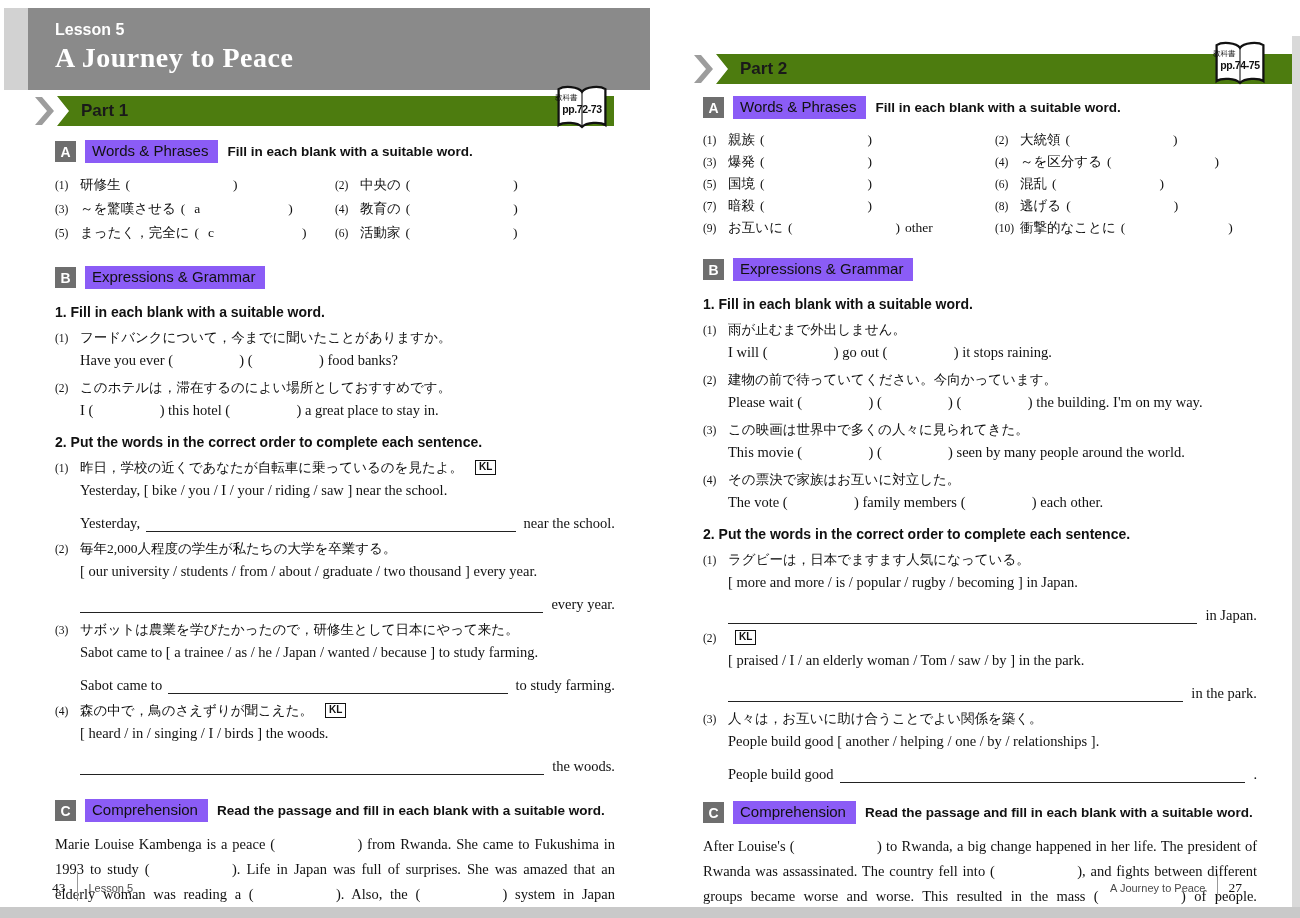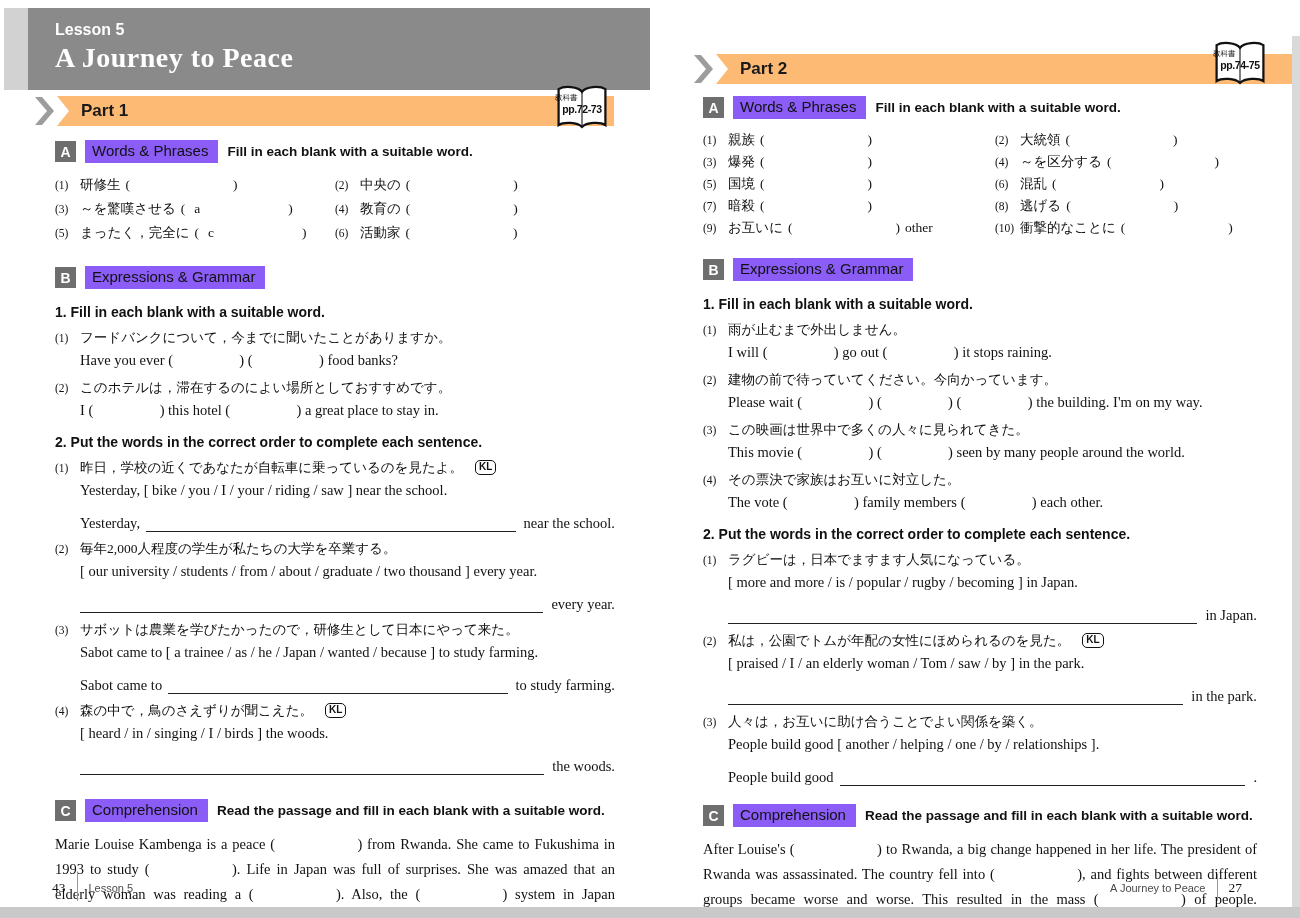--- a/index.html
+++ b/index.html
@@ -19,21 +19,21 @@
   
   .banner-side { position:absolute; left:4px; top:8px; width:24px; height:82px; background:#d2d2d2; }
   .lesson-banner { position:absolute; left:28px; top:8px; width:622px; height:82px; background:#8a8a8a; color:#fff; }
   .lesson-no { font-family:"Liberation Sans",sans-serif; font-weight:bold; font-size:16px; margin:13px 0 3px 27px; }
   .lesson-title { font-family:"Liberation Serif",serif; font-weight:bold; font-size:28px; margin-left:27px; letter-spacing:.5px; }
 
   
   .part-row { position:absolute; display:flex; align-items:center; }
   .part-row svg { flex:0 0 auto; margin-right:2px; }
   .part-bar {
-    flex:1; background:#fdba74; height:30px; display:flex; align-items:center;
+    flex:1; background:#4d7c0f; height:30px; display:flex; align-items:center;
     padding-left:24px; clip-path:polygon(0 0,100% 0,100% 100%,0 100%,12px 50%);
     font-family:"Liberation Sans",sans-serif; font-weight:bold; font-size:17px; color:#1a1a1a;
   }
   .part-row-left  { left:34px; top:96px; width:580px; }
   .part-row-right { left:43px; top:54px; width:601px; }
 
   
   .book-badge { position:absolute; width:54px; height:48px; z-index:5; }
   .book-badge svg { position:absolute; left:0; top:0; }
   .bk-label { position:absolute; top:9px; left:0; width:100%; 
@@ -73,21 +73,21 @@
 
   
   .q-head { font-family:"Liberation Sans",sans-serif; font-weight:bold; font-size:14px; margin:15px 0 9px; }
   .jp-line { display:flex; align-items:baseline; gap:5px; font-size:13.5px; margin-bottom:5px; }
   .en-line { margin:0 0 10px 25px; font-size:14.5px; }
   .bracket-line { margin:0 0 4px 25px; font-size:14.5px; }
   .ans-line { display:flex; align-items:flex-end; margin:16px 0 8px 25px; font-size:14.5px; }
   .ans-pre:empty { display:none; }
   .ans-pre { margin-right:6px; }
   .uline { flex:1; border-bottom:1.2px solid #222; height:5px; margin-right:8px; }
-  .kl-badge { display:inline-block; border:1.5px solid #111; border-radius:5px; padding:0 3px 1px;
+  .kl-badge { display:inline-block; border:1.5px solid #111; border-radius:0; padding:0 3px 1px;
               font-family:"Liberation Sans",sans-serif; font-weight:bold; font-size:10px;
               line-height:12px; margin-left:7px; transform:translateY(-2px); }
 
   
   .passage { margin-top:10px; font-size:14.5px; line-height:25px; text-align:justify; }
 
   
   .footer { position:absolute; top:874px; display:flex; align-items:center; gap:11px; }
   .footer-left  { left:52px; }
   .footer-right { right:58px; }
@@ -416,21 +416,20 @@
         </div>
       <div class="bracket-line">[ more and more / is / popular / rugby / becoming ] in Japan.</div>
       <div class="ans-line">
           <span class="uline"></span>
           <span>in Japan.</span>
         </div>
     </div>
     <div>
       <div class="jp-line">
           <span class="ino">(2)</span>
-          <span>私は，公園でトムが年配の女性にほめられるのを見た。</span>
           <span class="kl-badge">KL</span>
         </div>
       <div class="bracket-line">[ praised / I / an elderly woman / Tom / saw / by ] in the park.</div>
       <div class="ans-line">
           <span class="uline"></span>
           <span>in the park.</span>
         </div>
     </div>
     <div>
       <div class="jp-line">

